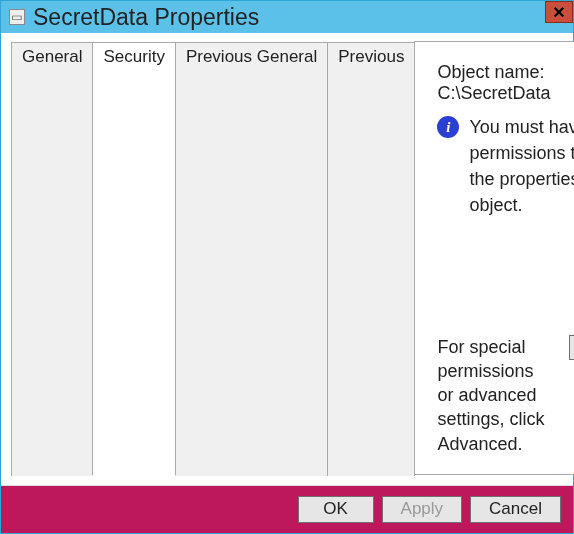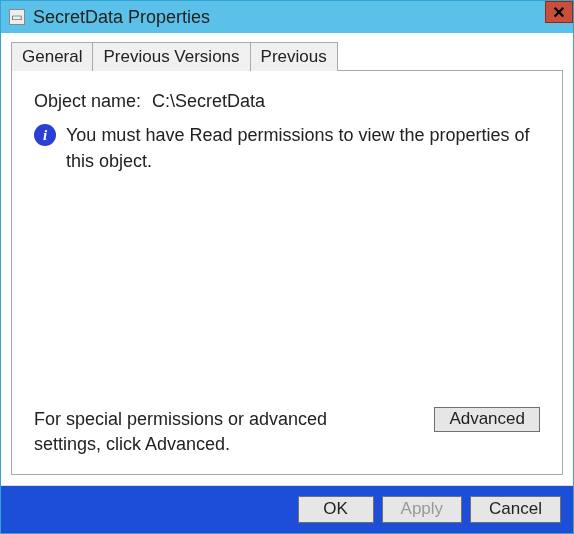--- a/index.html
+++ b/index.html
@@ -38,21 +38,21 @@
       display: inline-flex;
       align-items: center;
       justify-content: center;
       color: #444;
       font-size: 12px;
       background: #eee;
       border: 1px solid #888;
     }
     .titlebar .title {
       color: #222;
-      font-size: 18px;
+      font-size: 23px;
     }
     .titlebar .close {
       position: absolute;
       right: 0;
       top: 0;
       width: 28px;
       height: 22px;
       background: #c94f3a;
       border: 1px solid #8a2d1a;
       color: #000;
@@ -60,21 +60,20 @@
       display: flex;
       align-items: center;
       justify-content: center;
       font-size: 16px;
       cursor: pointer;
     }
     .client {
       flex: 1;
       background: #fff;
       display: flex;
-      flex-direction: column;
       padding: 8px 10px 10px 10px;
     }
     .tabs {
       display: flex;
       position: relative;
       z-index: 2;
     }
     .tab {
       border: 1px solid #a9a9a9;
       border-bottom: none;
@@ -165,21 +164,21 @@
     }
     .btn:disabled {
       color: #9a9a9a;
       cursor: default;
     }
     .bottom-buttons {
       display: flex;
       justify-content: flex-end;
       gap: 8px;
       padding: 10px 12px 10px 0;
-      background: #1d4ed8;
+      background: #be185d;
       border-top: 1px solid #dcdcdc;
     }
     .bottom-buttons .btn {
       min-width: 76px;
       padding: 2px 18px 3px 18px;
     }
   </style>
 </head>
 <body>
 
@@ -192,22 +191,25 @@
       <span>✕</span>
     </div>
   </div>
 
   <div class="client">
 
     <div class="tabs">
       <div class="tab">
         <span>General</span>
       </div>
+      <div class="tab active">
+        <span>Security</span>
+      </div>
       <div class="tab">
-        <span>Previous Versions</span>
+        <span>Previous General</span>
       </div>
       <div class="tab">
         <span>Previous</span>
       </div>
     </div>
 
     <div class="tab-panel">
 
       <div class="object-row">
         <span class="label">Object name:</span>

